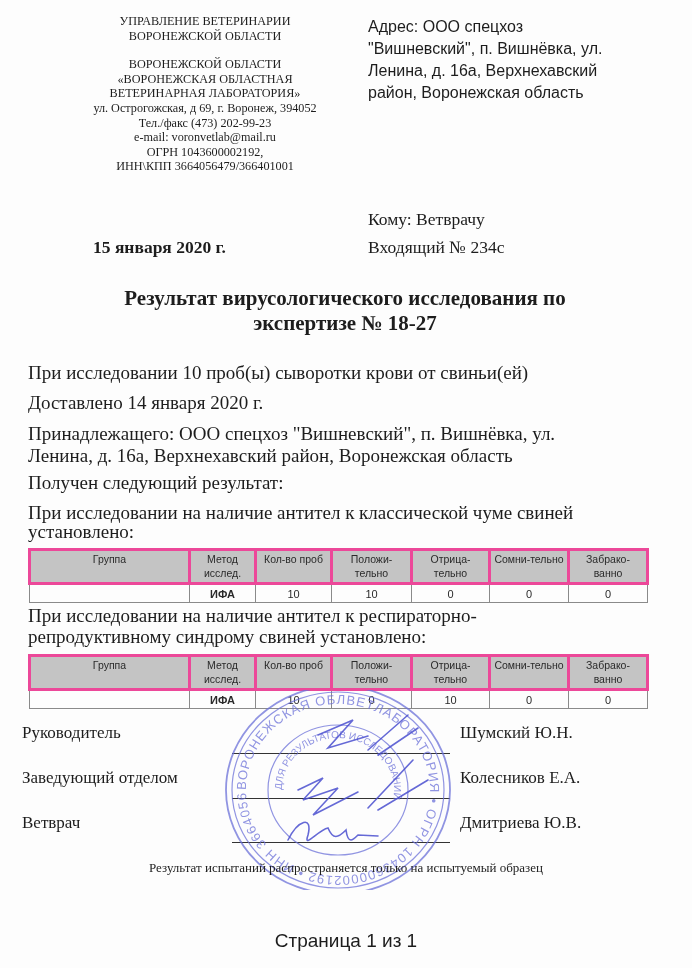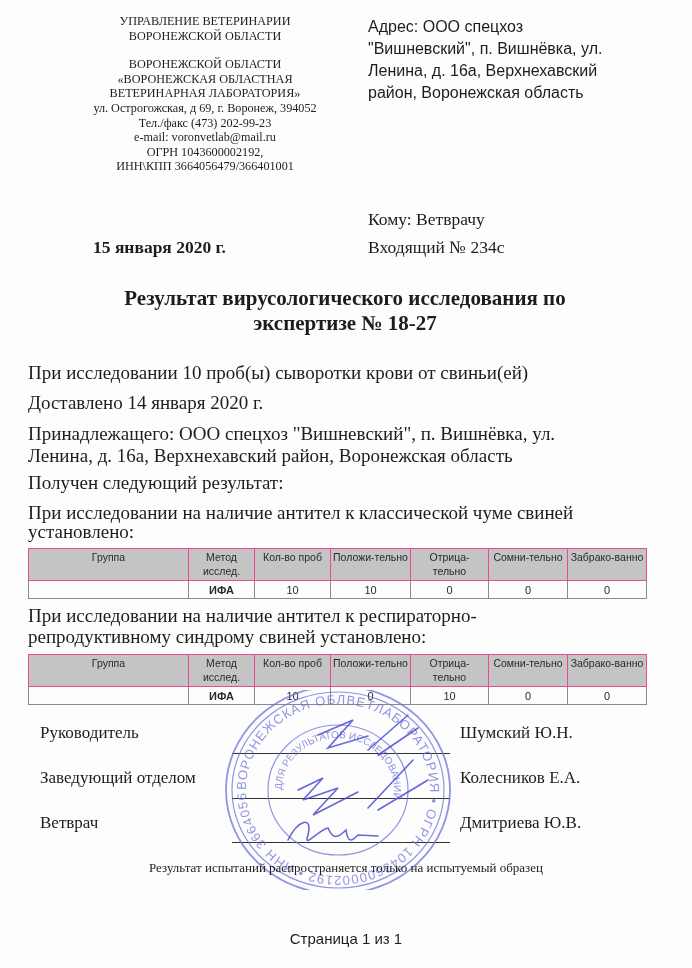--- a/index.html
+++ b/index.html
@@ -31,34 +31,34 @@
   }
 
   .para { left: 28px; width: 640px; font-size: 19px; line-height: 22px; }
 
   table.results {
     position: absolute; left: 28px; width: 618px; border-collapse: collapse;
     font-family: "Liberation Sans", "DejaVu Sans", sans-serif; font-size: 10.5px;
     color: #2a2a2a; table-layout: fixed;
   }
   table.results th {
-    background: #c4c4c4; font-weight: normal; border: 1px solid #ec4899;
+    background: #c4c4c4; font-weight: normal; border: 3px solid #ec4899;
     height: 30px; vertical-align: top; padding: 1px 2px 0; line-height: 14px;
   }
   table.results td {
     border: 1px solid #8a8a8a; height: 17px; text-align: center; padding: 0; font-size: 11px;
   }
   table.results td.method { font-weight: bold; }
 
-  .sig-role { left: 40px; font-size: 17px; line-height: 22px; }
+  .sig-role { left: 22px; font-size: 17px; line-height: 22px; }
   .sig-name { left: 460px; font-size: 17px; line-height: 22px; }
   .sig-line { position: absolute; left: 232px; width: 218px; height: 0; border-top: 1.4px solid #333; }
 
   #disclaimer { left: 0; width: 692px; top: 860px; text-align: center; font-size: 13px; }
-  #page-number { left: 0; width: 692px; top: 930px; text-align: center; font-size: 15px; }
+  #page-number { left: 0; width: 692px; top: 930px; text-align: center; font-size: 19px; }
 
   #stamp { position: absolute; left: 218px; top: 690px; width: 240px; height: 200px; pointer-events: none; }
 </style>
 </head>
 <body>
 
 <div id="org-block" class="abs serif">
   <div>УПРАВЛЕНИЕ ВЕТЕРИНАРИИ</div>
   <div>ВОРОНЕЖСКОЙ ОБЛАСТИ</div>
   <div class="gap"></div>

